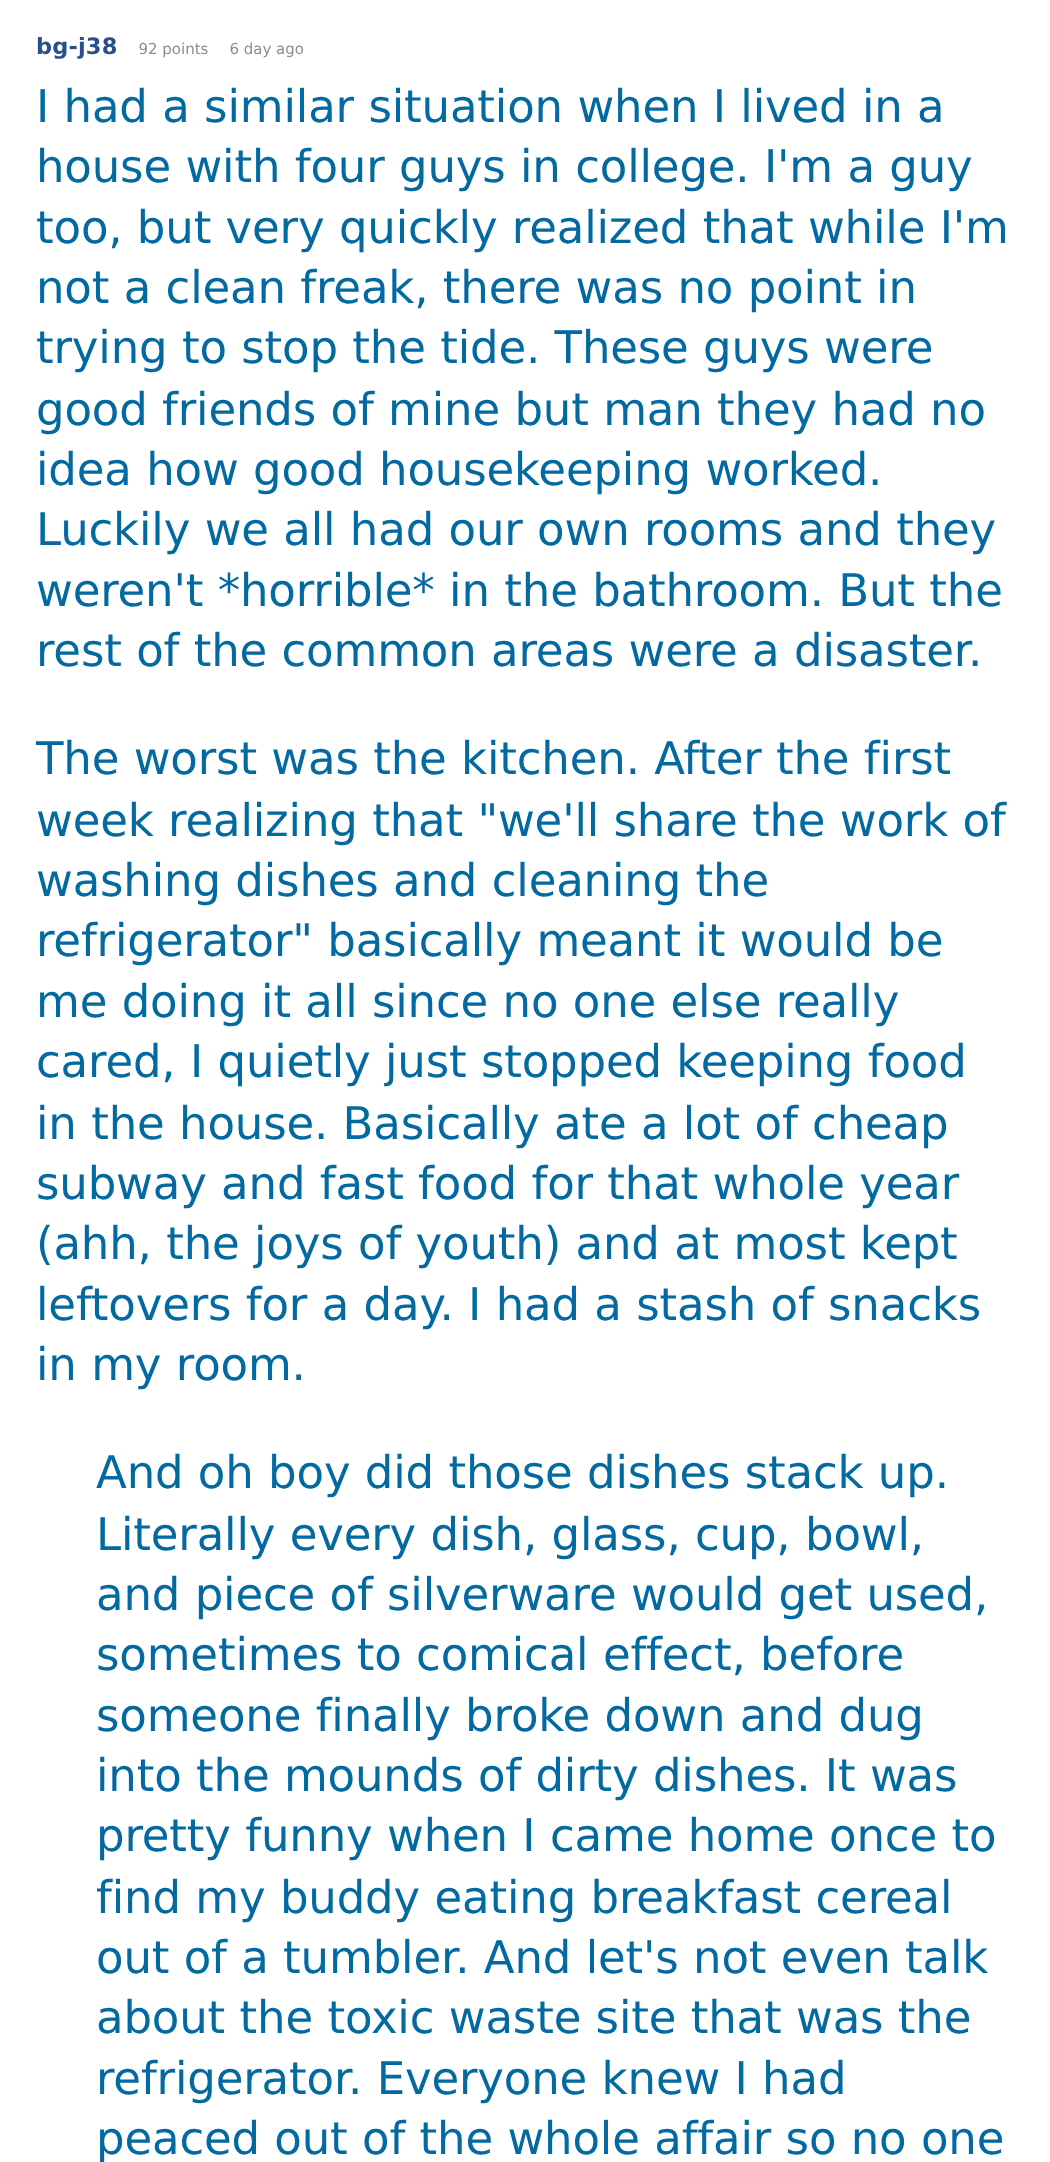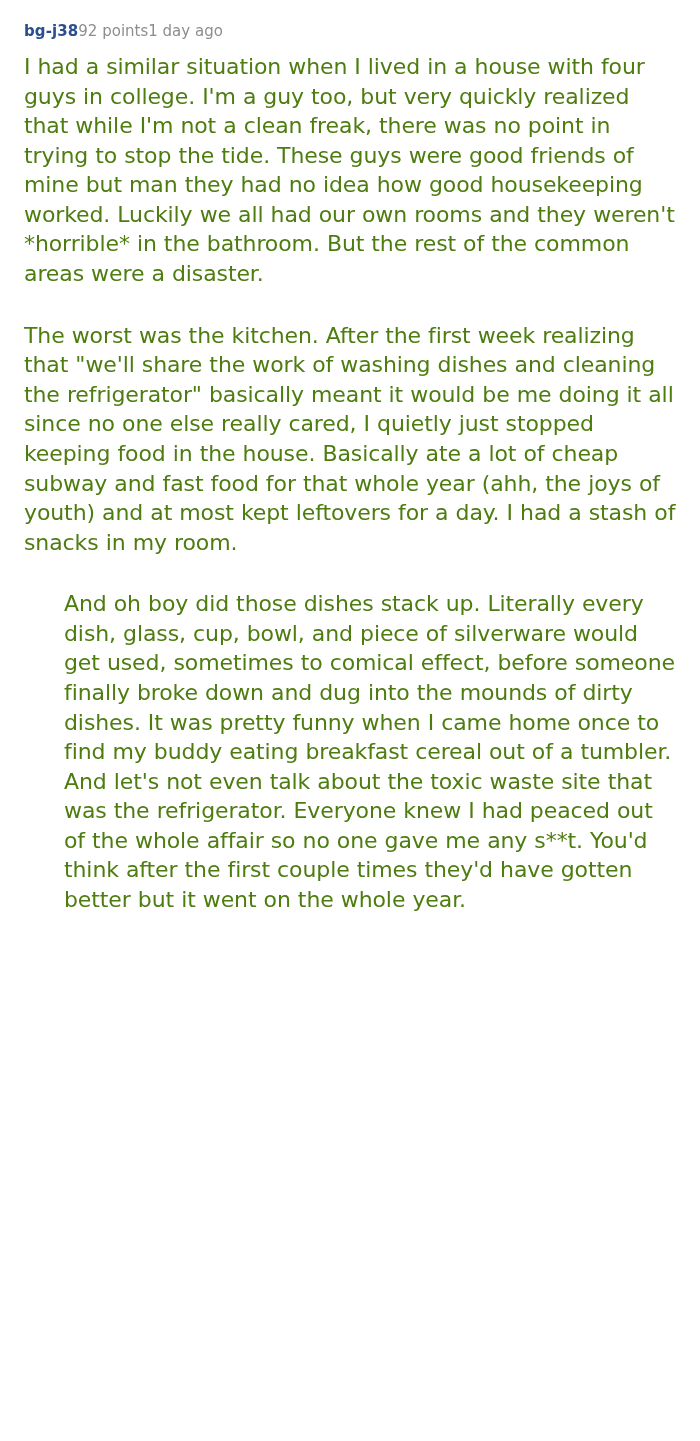--- a/index.html
+++ b/index.html
@@ -15,57 +15,58 @@
     -webkit-font-smoothing: antialiased;
   }
   .comment {
     padding: 22px 24px 0 24px;
     box-sizing: border-box;
     width: 700px;
   }
   .comment-meta {
     display: flex;
     align-items: baseline;
+    gap: 14px;
     margin-bottom: 12px;
     font-size: 15px;
     line-height: 1.2;
   }
   .author {
     color: #2a4f8f;
     font-weight: bold;
     font-size: 15px;
     letter-spacing: 0.1px;
   }
   .points, .timestamp {
     color: #8b8d8f;
-    font-size: 15px;
+    font-size: 10px;
     text-align: right;
   }
   .comment-body p {
     margin: 0 0 32px 0;
-    font-size: 22px;
+    font-size: 30px;
     line-height: 1.345;
-    color: #4d7c0f;
+    color: #0369a1;
     letter-spacing: -0.1px;
     word-spacing: 0.2px;
   }
   .comment-body p:last-child {
     margin-bottom: 24px;
     margin-left: 40px;
   }
 </style>
 </head>
 <body>
 
 <div class="comment">
 
   <div class="comment-meta">
     <span class="author">bg-j38</span>
     <span class="points">92 points</span>
-    <span class="timestamp">1 day ago</span>
+    <span class="timestamp">6 day ago</span>
   </div>
 
   <div class="comment-body">
     <p>I had a similar situation when I lived in a house with four guys in college. I'm a guy too, but very quickly realized that while I'm not a clean freak, there was no point in trying to stop the tide. These guys were good friends of mine but man they had no idea how good housekeeping worked. Luckily we all had our own rooms and they weren't *horrible* in the bathroom. But the rest of the common areas were a disaster.</p>
     <p>The worst was the kitchen. After the first week realizing that "we'll share the work of washing dishes and cleaning the refrigerator" basically meant it would be me doing it all since no one else really cared, I quietly just stopped keeping food in the house. Basically ate a lot of cheap subway and fast food for that whole year (ahh, the joys of youth) and at most kept leftovers for a day. I had a stash of snacks in my room.</p>
     <p>And oh boy did those dishes stack up. Literally every dish, glass, cup, bowl, and piece of silverware would get used, sometimes to comical effect, before someone finally broke down and dug into the mounds of dirty dishes. It was pretty funny when I came home once to find my buddy eating breakfast cereal out of a tumbler. And let's not even talk about the toxic waste site that was the refrigerator. Everyone knew I had peaced out of the whole affair so no one gave me any s**t. You'd think after the first couple times they'd have gotten better but it went on the whole year.</p>
   </div>
 
 </div>
 

